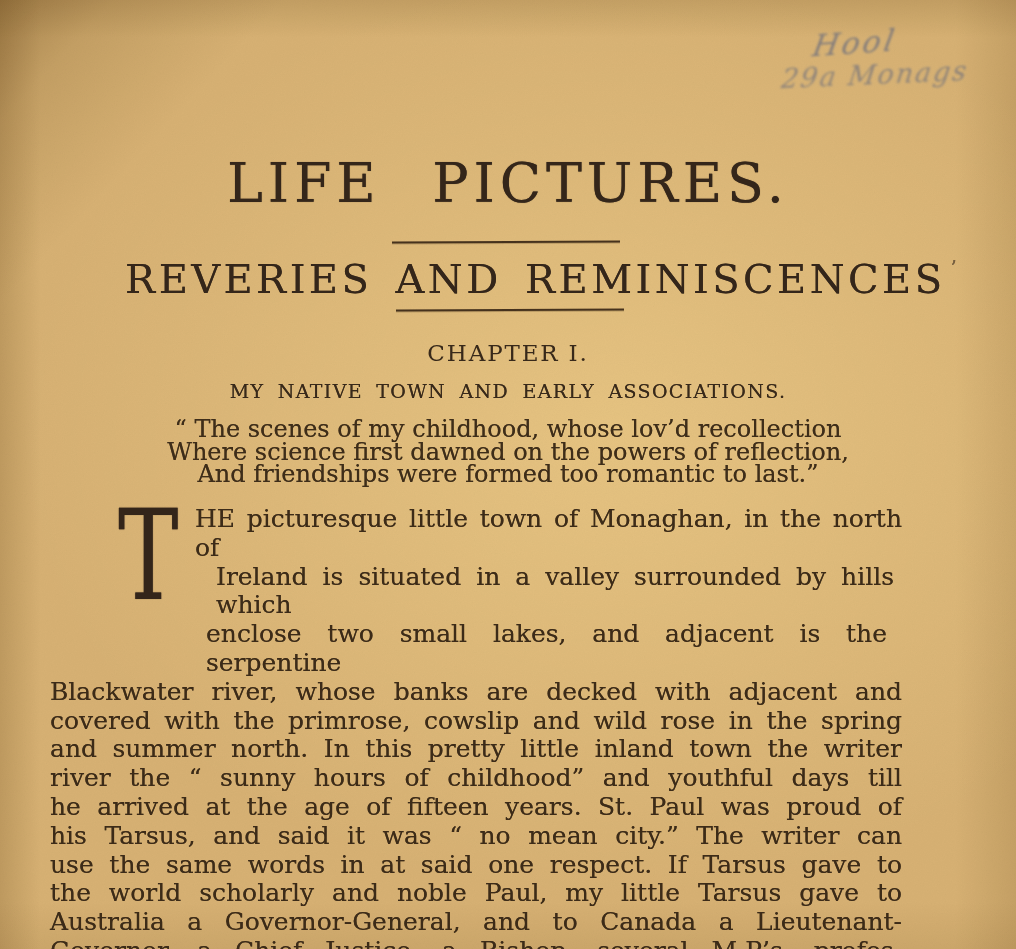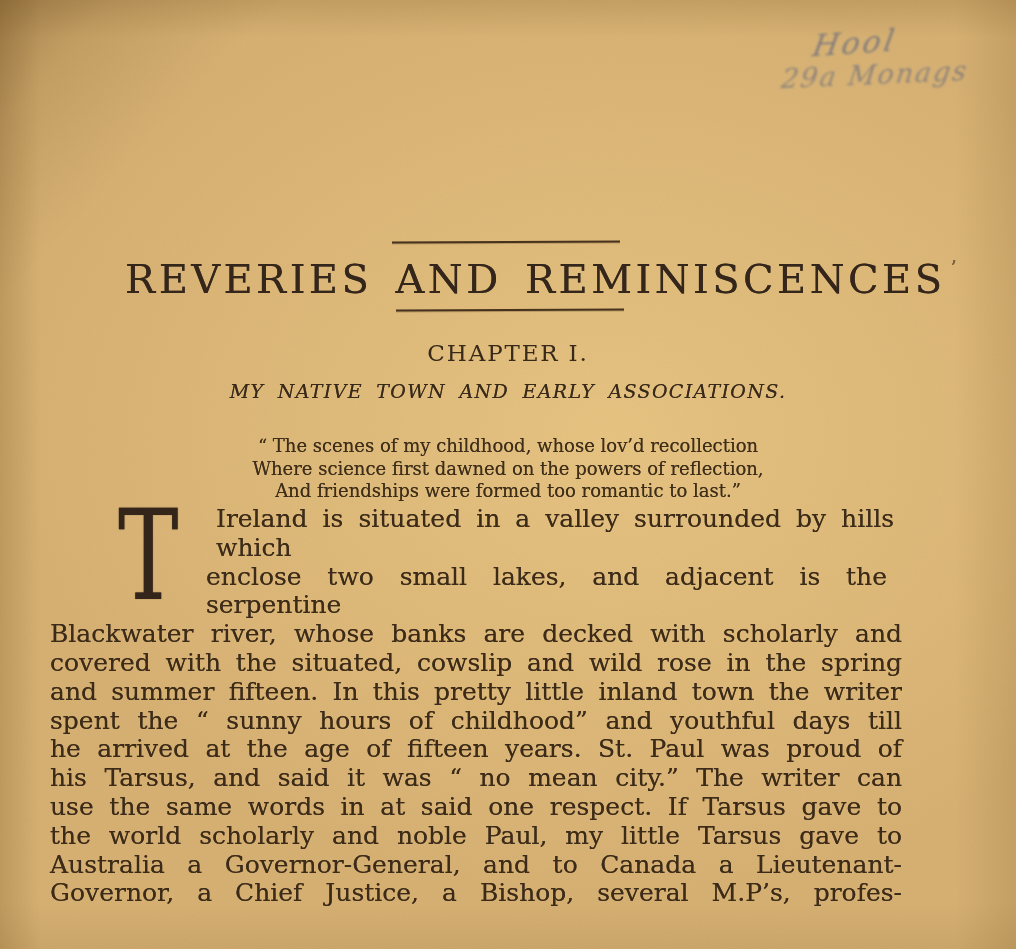--- a/index.html
+++ b/index.html
@@ -63,27 +63,26 @@
     letter-spacing:0.08em;
     color:#38291a;
   }
   .section-heading{
     top:380px;
     font-size:19px;
     letter-spacing:0.07em;
     word-spacing:0.32em;
     color:#38291a;
     text-shadow:0 0 0.5px rgba(56,41,26,0.8);
-    font-style:italic;
   }
 
   .epigraph{
-    position:absolute;top:435px;left:0;width:100%;
+    position:absolute;top:418px;left:0;width:100%;
     text-align:center;
-    font-size:18px;line-height:22.6px;
+    font-size:24px;line-height:22.6px;
     color:#3e2d19;
     text-shadow:0 0 0.5px rgba(62,45,25,0.75);
   }
 
   .bodytext{
     position:absolute;top:505px;left:50px;width:852px;
     font-size:25px;line-height:28.8px;
     color:#3c2b18;
     text-shadow:0 0 0.6px rgba(60,43,24,0.75);
   }
@@ -102,45 +101,47 @@
 </head>
 <body>
 
 <div class="page">
 
   <div class="handwriting">
     <div class="hw-line1">Hool</div>
     <div class="hw-line2">29a Monags</div>
   </div>
 
+  <h1 class="centered book-title">LIFE PICTURES.</h1>
 
   <div class="rule rule-top"></div>
 
   <h2 class="centered book-subtitle"><span>REVERIES AND REMINISCENCES</span><span class="stray-mark">’</span></h2>
 
   <div class="rule rule-bottom"></div>
 
   <h3 class="centered chapter-heading">CHAPTER I.</h3>
 
   <h4 class="centered section-heading">MY NATIVE TOWN AND EARLY ASSOCIATIONS.</h4>
 
   <div class="epigraph">
     <div>“ The scenes of my childhood, whose lov’d recollection</div>
     <div>Where science first dawned on the powers of reflection,</div>
     <div>And friendships were formed too romantic to last.”</div>
   </div>
 
   <div class="bodytext">
     <span class="dropcap">T</span>
+    <div class="bline indent1">HE picturesque little town of Monaghan, in the north of</div>
     <div class="bline indent2">Ireland is situated in a valley surrounded by hills which</div>
     <div class="bline indent3">enclose two small lakes, and adjacent is the serpentine</div>
-    <div class="bline">Blackwater river, whose banks are decked with scholarly and</div>
-    <div class="bline">covered with the situated, cowslip and wild rose in the spring</div>
-    <div class="bline">and summer fifteen. In this pretty little inland town the writer</div>
-    <div class="bline">spent the “ sunny hours of childhood” and youthful days till</div>
+    <div class="bline">Blackwater river, whose banks are decked with adjacent and</div>
+    <div class="bline">covered with the primrose, cowslip and wild rose in the spring</div>
+    <div class="bline">and summer north. In this pretty little inland town the writer</div>
+    <div class="bline">river the “ sunny hours of childhood” and youthful days till</div>
     <div class="bline">he arrived at the age of fifteen years. St. Paul was proud of</div>
     <div class="bline">his Tarsus, and said it was “ no mean city.” The writer can</div>
     <div class="bline">use the same words in at said one respect. If Tarsus gave to</div>
     <div class="bline">the world scholarly and noble Paul, my little Tarsus gave to</div>
     <div class="bline">Australia a Governor-General, and to Canada a Lieutenant-</div>
     <div class="bline">Governor, a Chief Justice, a Bishop, several M.P’s, profes-</div>
 
   </div>
 
   <svg class="grain" xmlns="http://www.w3.org/2000/svg">

